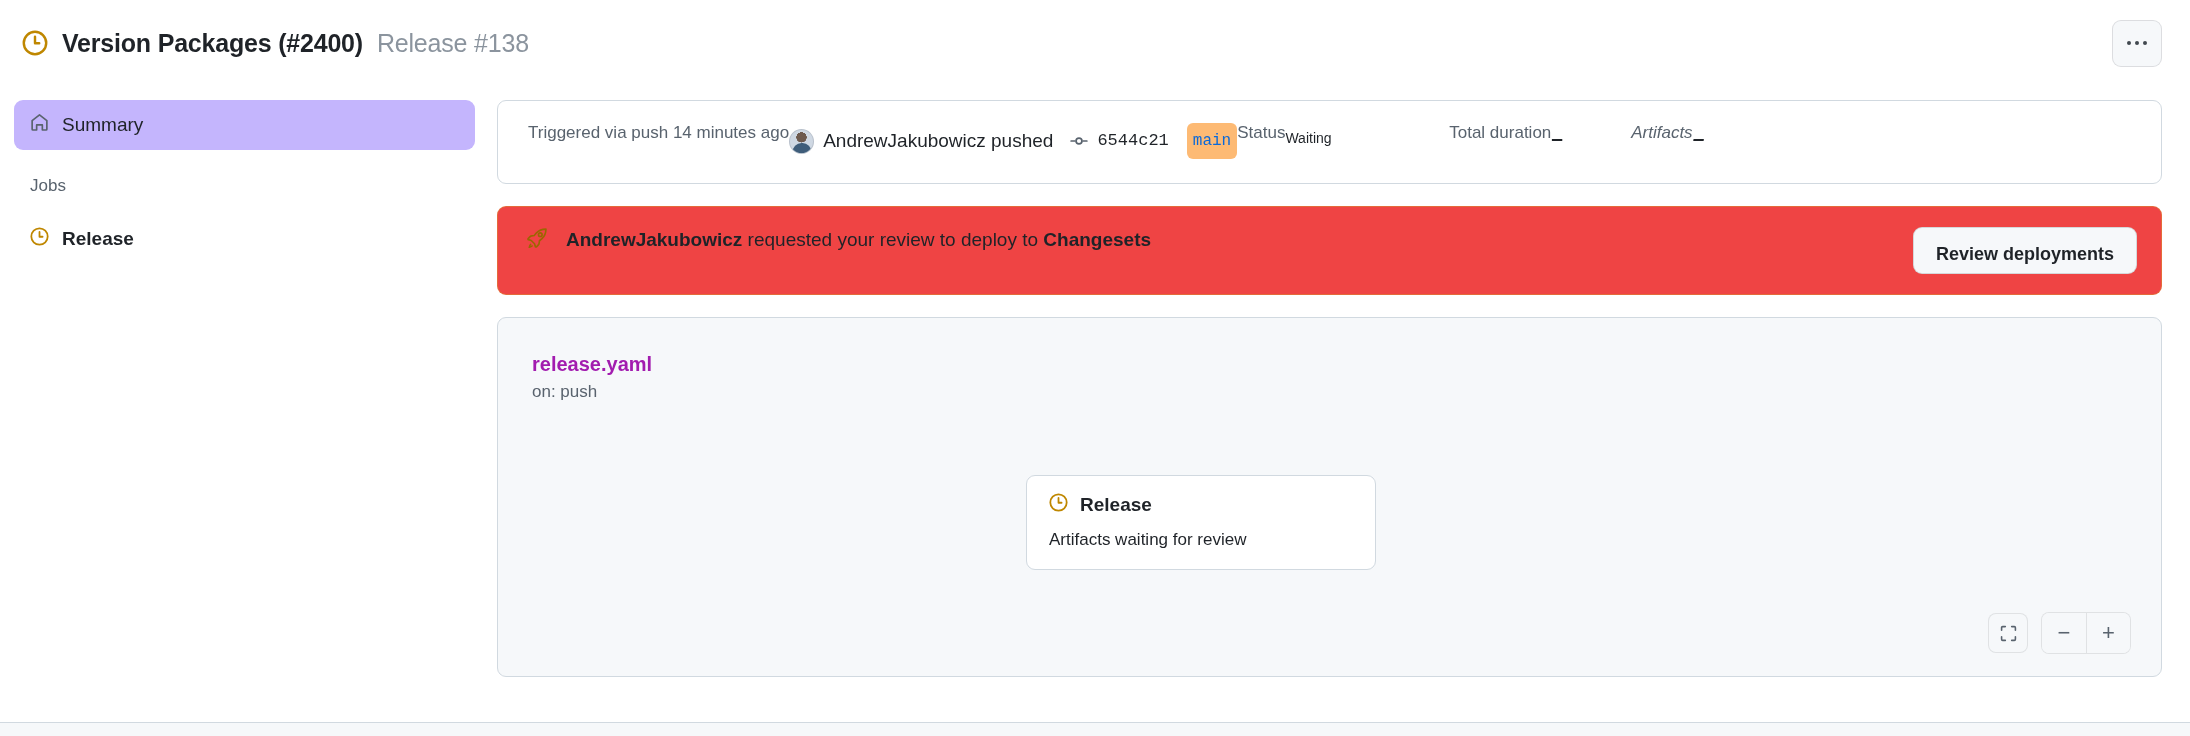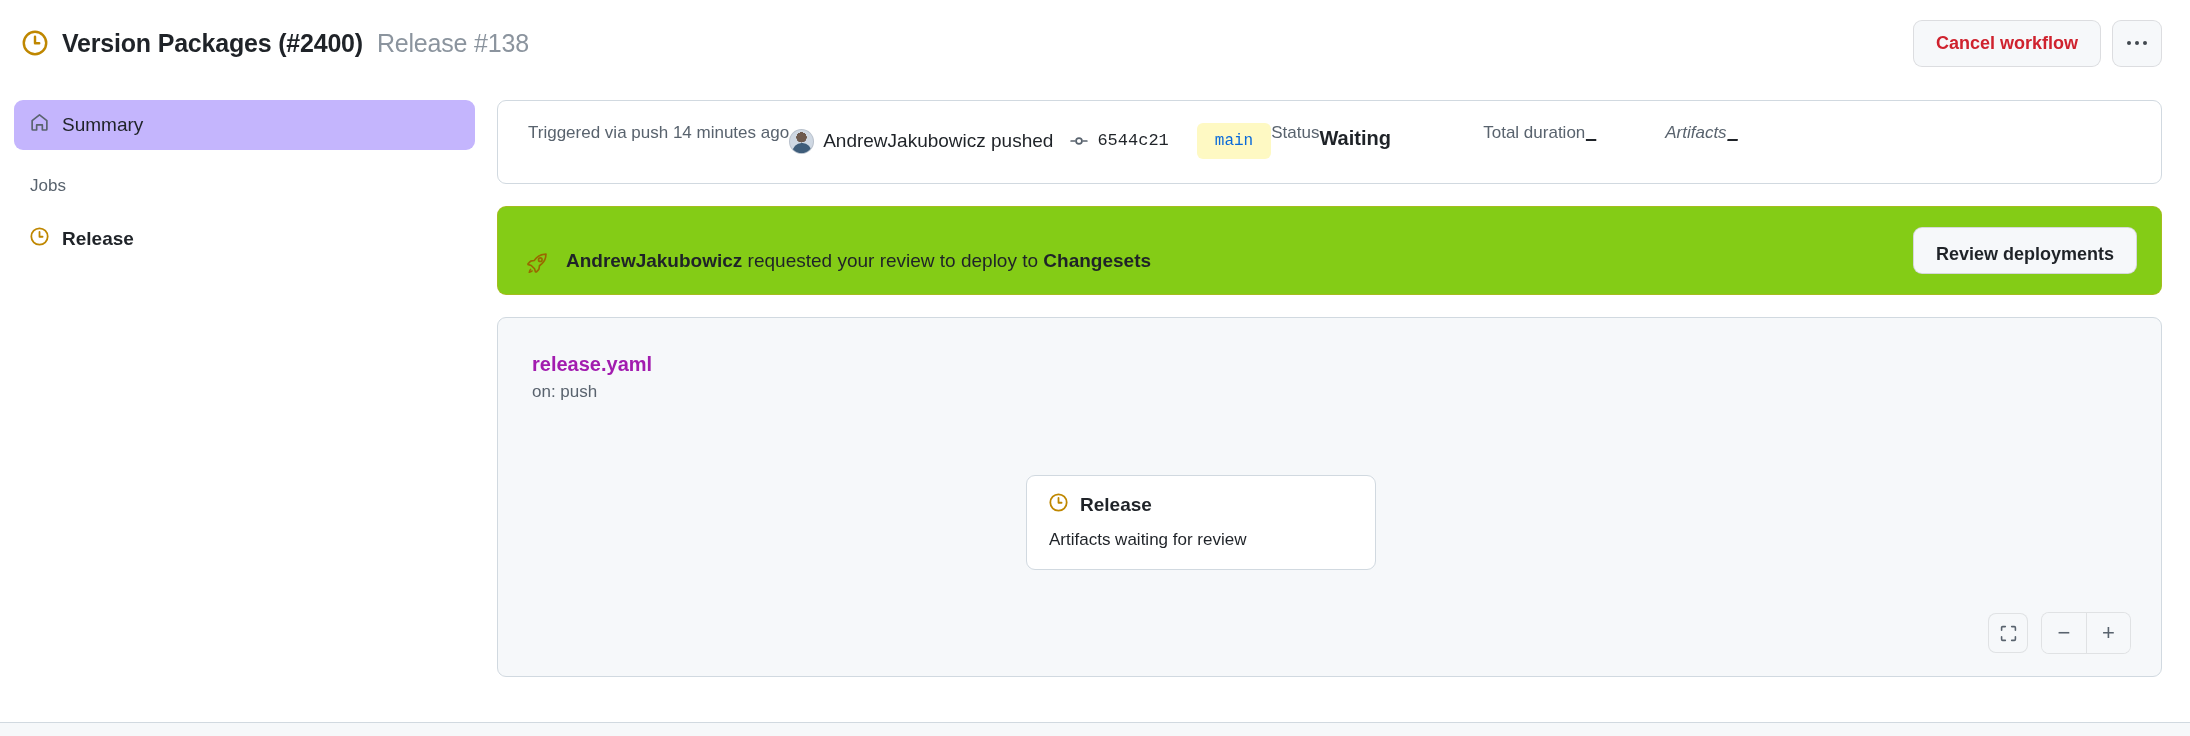--- a/index.html
+++ b/index.html
@@ -144,22 +144,22 @@
   .info-col-status  { flex: 0 0 172px; }
   .info-col-dur     { flex: 0 0 182px; margin-left: 40px; }
   .info-col-art     { flex: 0 0 auto; font-style: italic; }
   .info-label {
     font-size: 17px;
     color: #59636e;
     margin-bottom: 12px;
     white-space: nowrap;
   }
   .info-value-strong {
-    font-size: 20px;
-    font-weight: bold;
+    font-size: 14px;
+    font-weight: normal;
     line-height: 30px;
   }
   .info-dash {
     font-size: 21px;
     font-weight: bold;
     line-height: 30px;
     color: #1f2328;
   }
   .trigger-line {
     display: flex;
@@ -193,35 +193,35 @@
   .commit-sha {
     font-family: "Liberation Mono", monospace;
     font-size: 17px;
     color: #1f2328;
     white-space: nowrap;
   }
   .branch-badge {
     font-family: "Liberation Mono", monospace;
     font-size: 16px;
     color: #0969da;
-    background: #fef9c3;
+    background: #fdba74;
     border-radius: 6px;
-    padding: 3px 18px;
-    margin-left: 19px;
+    padding: 3px 6px;
+    margin-left: 9px;
     white-space: nowrap;
   }
 
   
   .review-banner {
-    background: #84cc16;
+    background: #ef4444;
     border: 1px solid rgba(212,167,44,0.4);
     border-radius: 9px;
     padding: 20px 24px 20px 28px;
     display: flex;
-    align-items: flex-end;
+    align-items: flex-start;
     gap: 18px;
   }
   .rocket-icon { flex: 0 0 auto; display: block; }
   .banner-text {
     flex: 1 1 auto;
     font-size: 19px;
     color: #1f2328;
     line-height: 26px;
   }
   .banner-text b { font-weight: bold; }
@@ -343,21 +343,20 @@
     <span>
       <svg class="status-clock-lg" width="26" height="26" viewBox="0 0 16 16" aria-hidden="true">
         <circle cx="8" cy="8" r="6.9" fill="none" stroke="#bf8700" stroke-width="1.5"></circle>
         <path d="M8 4.2v4h2.6" fill="none" stroke="#bf8700" stroke-width="1.5" stroke-linecap="round" stroke-linejoin="round"></path>
       </svg>
     </span>
     <span class="header-title">Version Packages (#2400)</span>
     <span class="header-subtitle">Release #138</span>
   </div>
   <div class="header-right">
-    <button class="btn btn-cancel">Cancel workflow</button>
     <button class="btn btn-kebab">
       <span class="kebab-dot"></span>
       <span class="kebab-dot"></span>
       <span class="kebab-dot"></span>
     </button>
   </div>
 </div>
 
 <div class="page-body">
 

